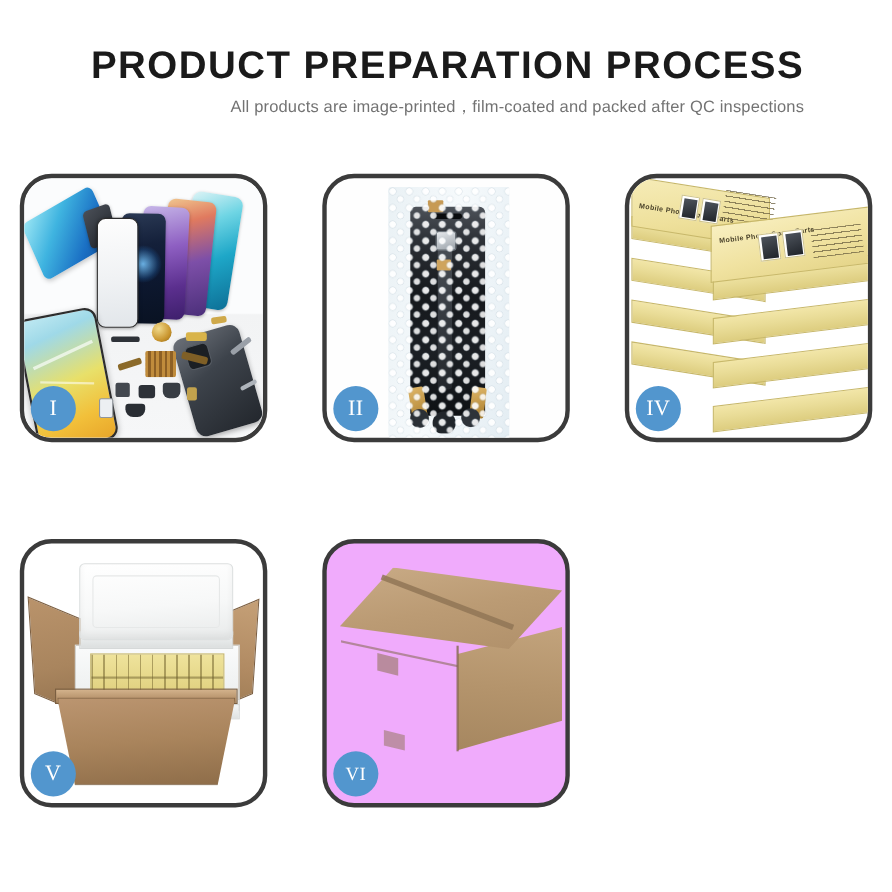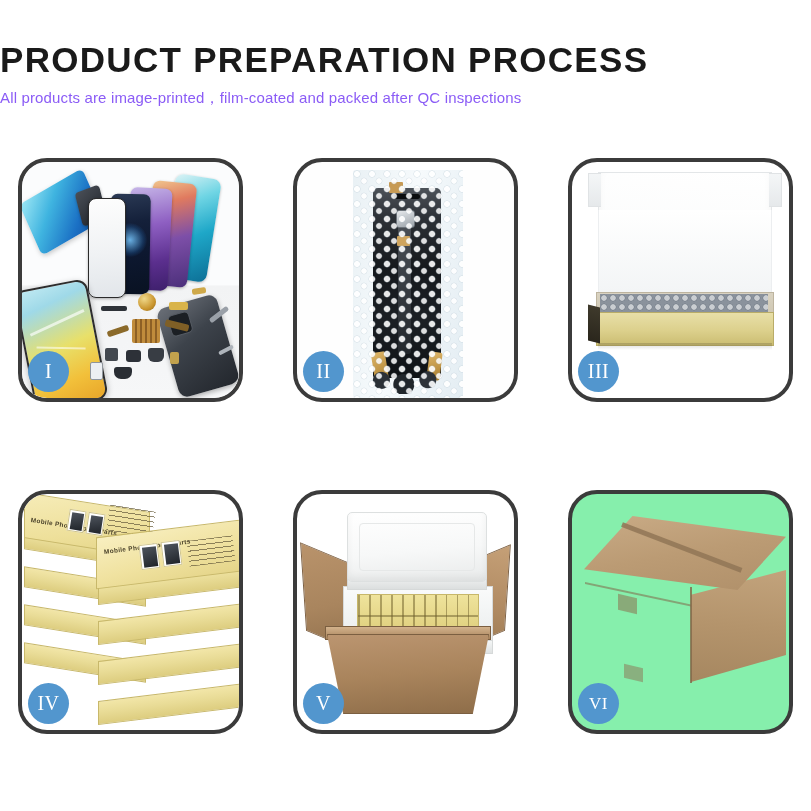--- a/index.html
+++ b/index.html
@@ -22,35 +22,35 @@
     height: 811px;
     background: #ffffff;
   }
 
   
   .header {
     position: absolute;
     left: 0;
     top: 38px;
     width: 731px;
-    text-align: left;
+    text-align: right;
   }
   .title {
     font-size: 35px;
     font-weight: 700;
     color: #1a1a1a;
     letter-spacing: 1.3px;
     line-height: 44px;
     white-space: nowrap;
   }
   .subtitle {
     margin-top: 6px;
     font-size: 15px;
     font-weight: 400;
-    color: #8b5cf6;
+    color: #737373;
     letter-spacing: 0.15px;
     line-height: 20px;
     white-space: nowrap;
   }
 
   
   .grid {
     position: absolute;
     left: 18px;
     top: 158px;
@@ -415,21 +415,21 @@
   .c5 .inner::after {
     content:''; position:absolute; left:0; right:0; top:48%; height:1.5px;
     background: rgba(110,95,45,.5);
   }
   .c5 .foam-front {
     position: absolute; left: 46px; top: 146px; width: 148px; height: 12px;
     background: linear-gradient(180deg,#f4f6f6,#dfe2e2); border: 1px solid #d6d9d9;
   }
 
   
-  .c6 { background: #86efac; }
+  .c6 { background: #f0abfc; }
   .c6 .top {
     position: absolute; left: 12px; top: 22px; width: 202px; height: 74px;
     background: linear-gradient(170deg,#c9ab86 0%,#bb9b74 50%,#b0906a 100%);
     clip-path: polygon(24% 0, 100% 28%, 76% 100%, 0 72%);
     border: 0;
   }
   .c6 .top-seam {
     position: absolute; left: 50px; top: 28px; width: 128px; height: 5px;
     background: rgba(145,118,86,.85);
     transform: rotate(21deg); transform-origin: left center;
@@ -515,32 +515,20 @@
           <div class="gold-r"></div>
           <div class="cluster"></div>
           <div class="tape-top"></div>
           <div class="tape-mid"></div>
           <div class="bubbles"></div>
         </div>
       </div>
       <div class="badge">II</div>
     </div>
 
-    <div class="card c3">
-      <div class="photo">
-        <div class="lid"></div>
-        <div class="lid-inner"></div>
-        <div class="tray-top"></div>
-        <div class="wrap"></div>
-        <div class="tray-front"></div>
-        <div class="tray-side"></div>
-        <div class="tray-shadow"></div>
-      </div>
-      <div class="badge">III</div>
-    </div>
 
     <div class="card c4">
       <div class="photo">
         <div class="stack">
           <div class="bx rl4"></div>
           <div class="bx rl3"></div>
           <div class="bx rl2"></div>
           <div class="bx rl1"></div>
           <div class="lid-rear"></div>
           <div class="boxlabel lbl-rear">Mobile Phone Spare Parts</div>

